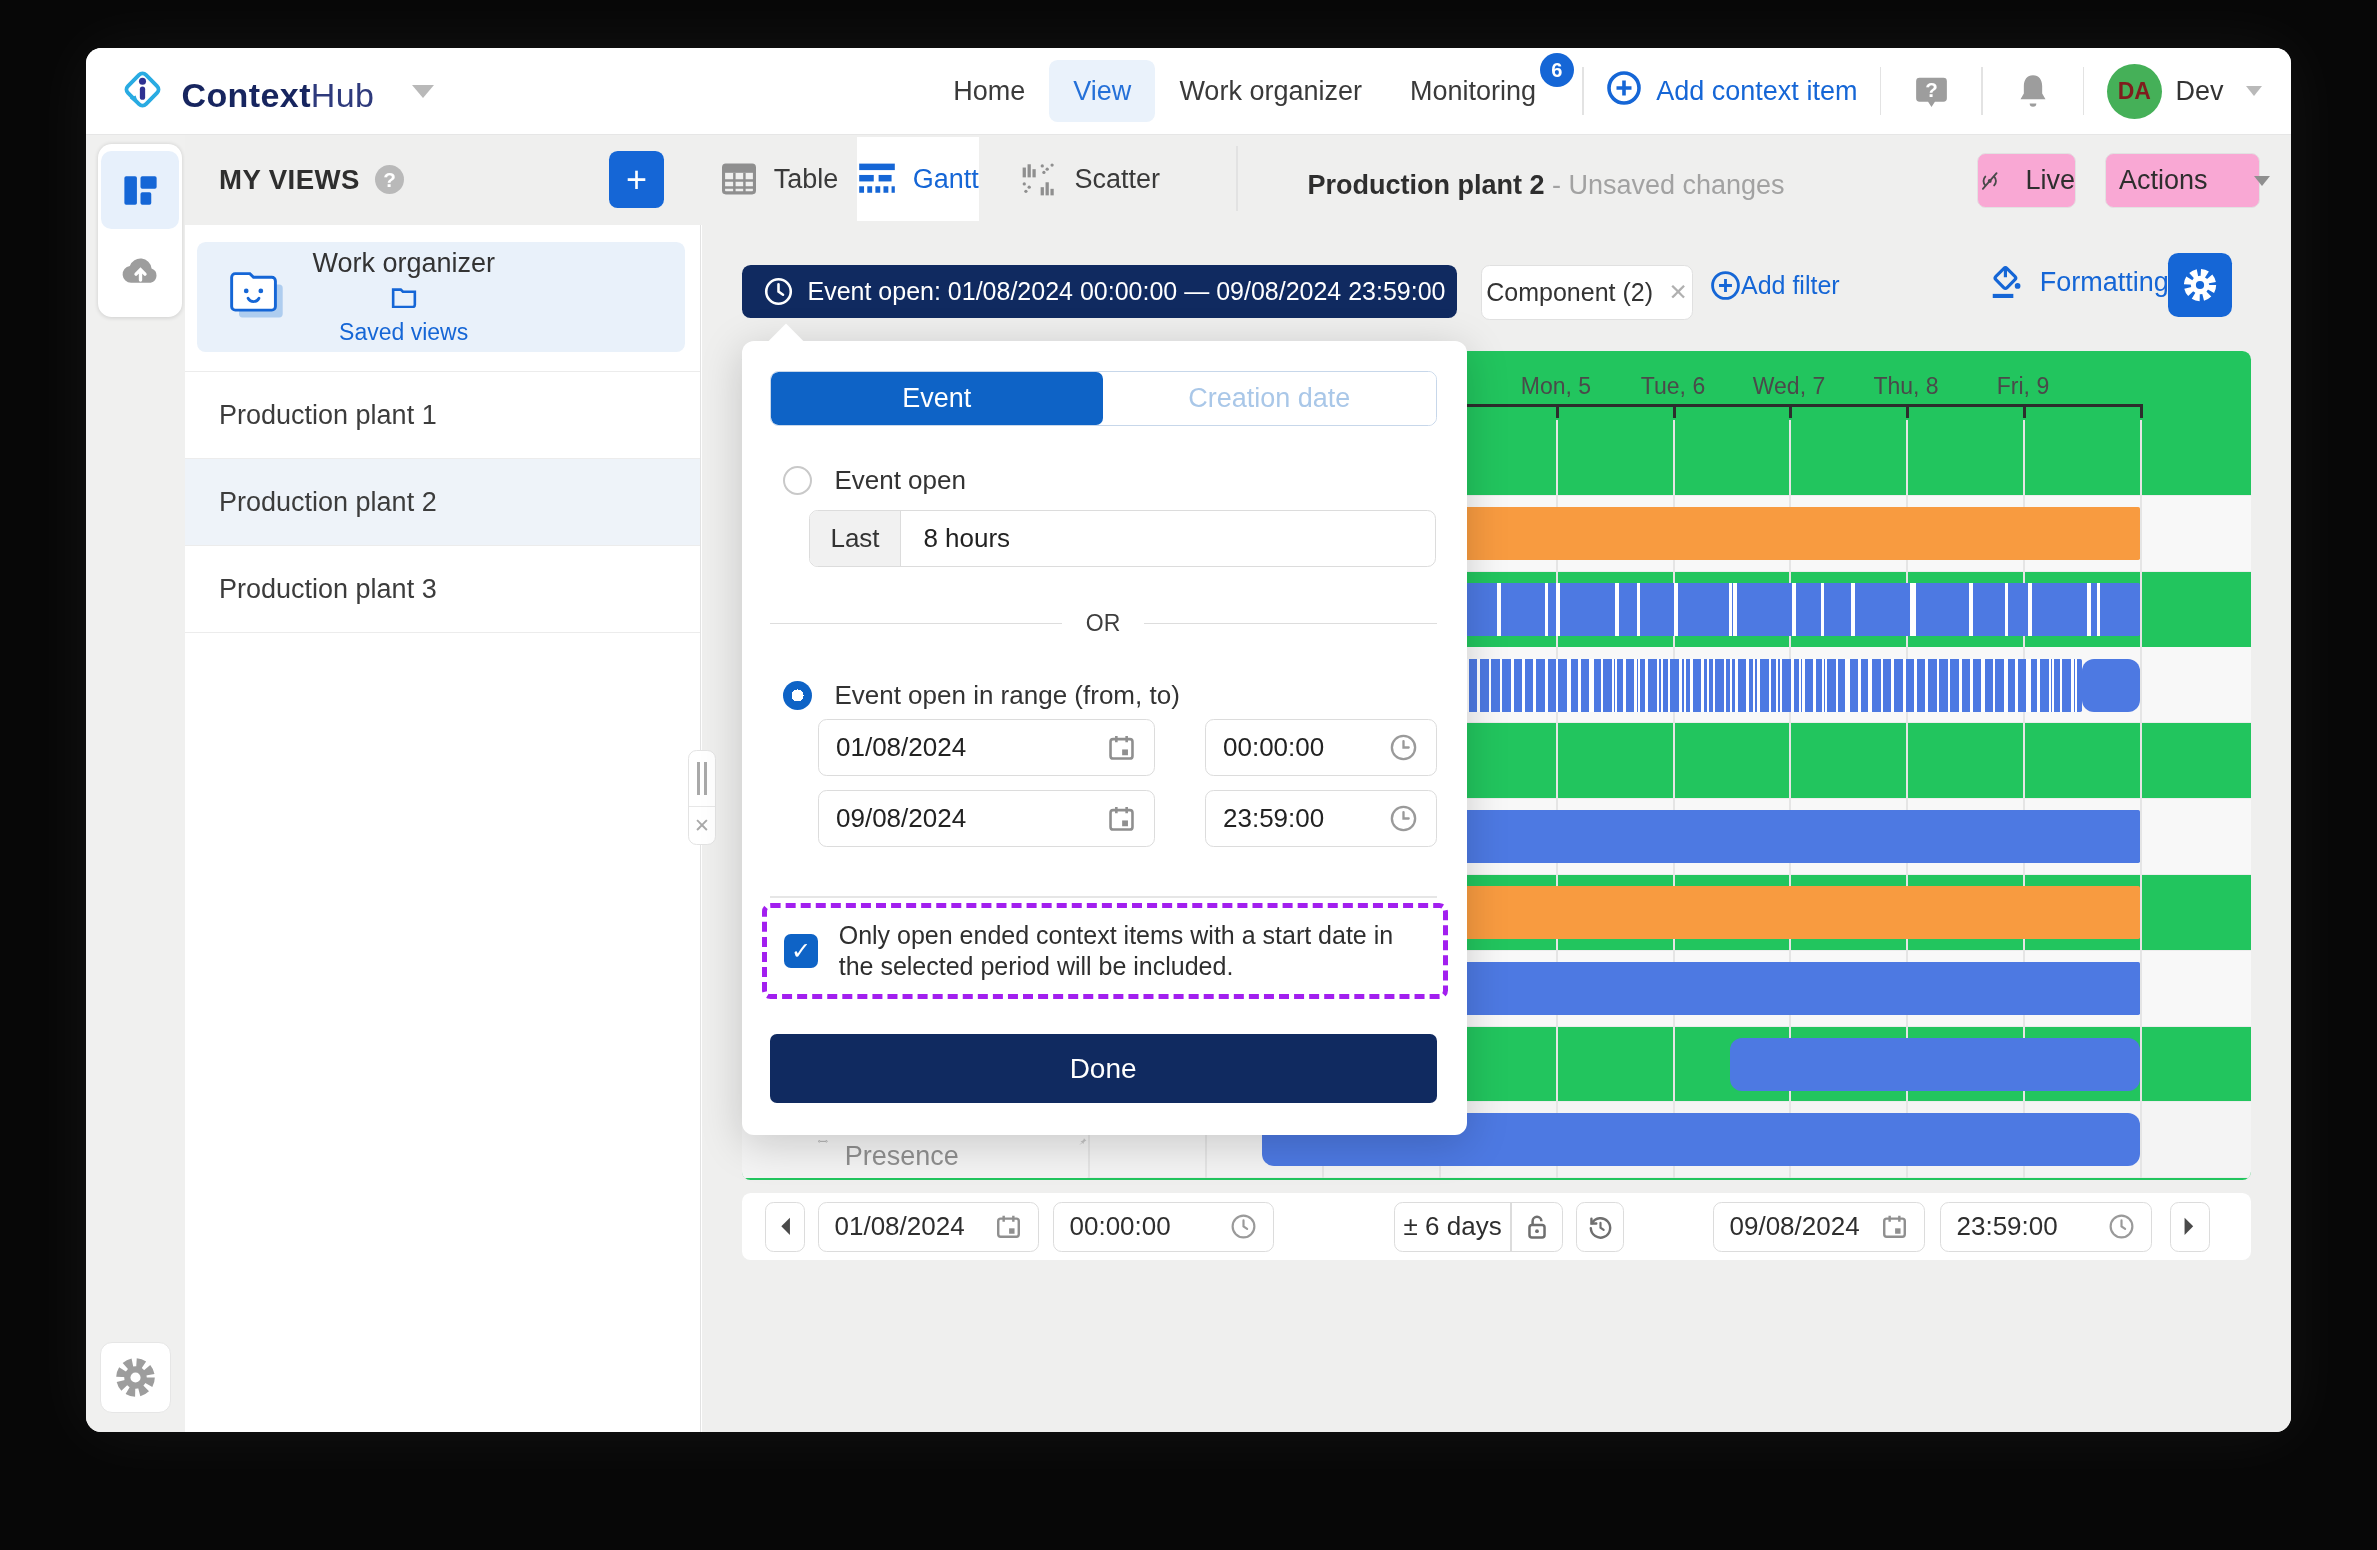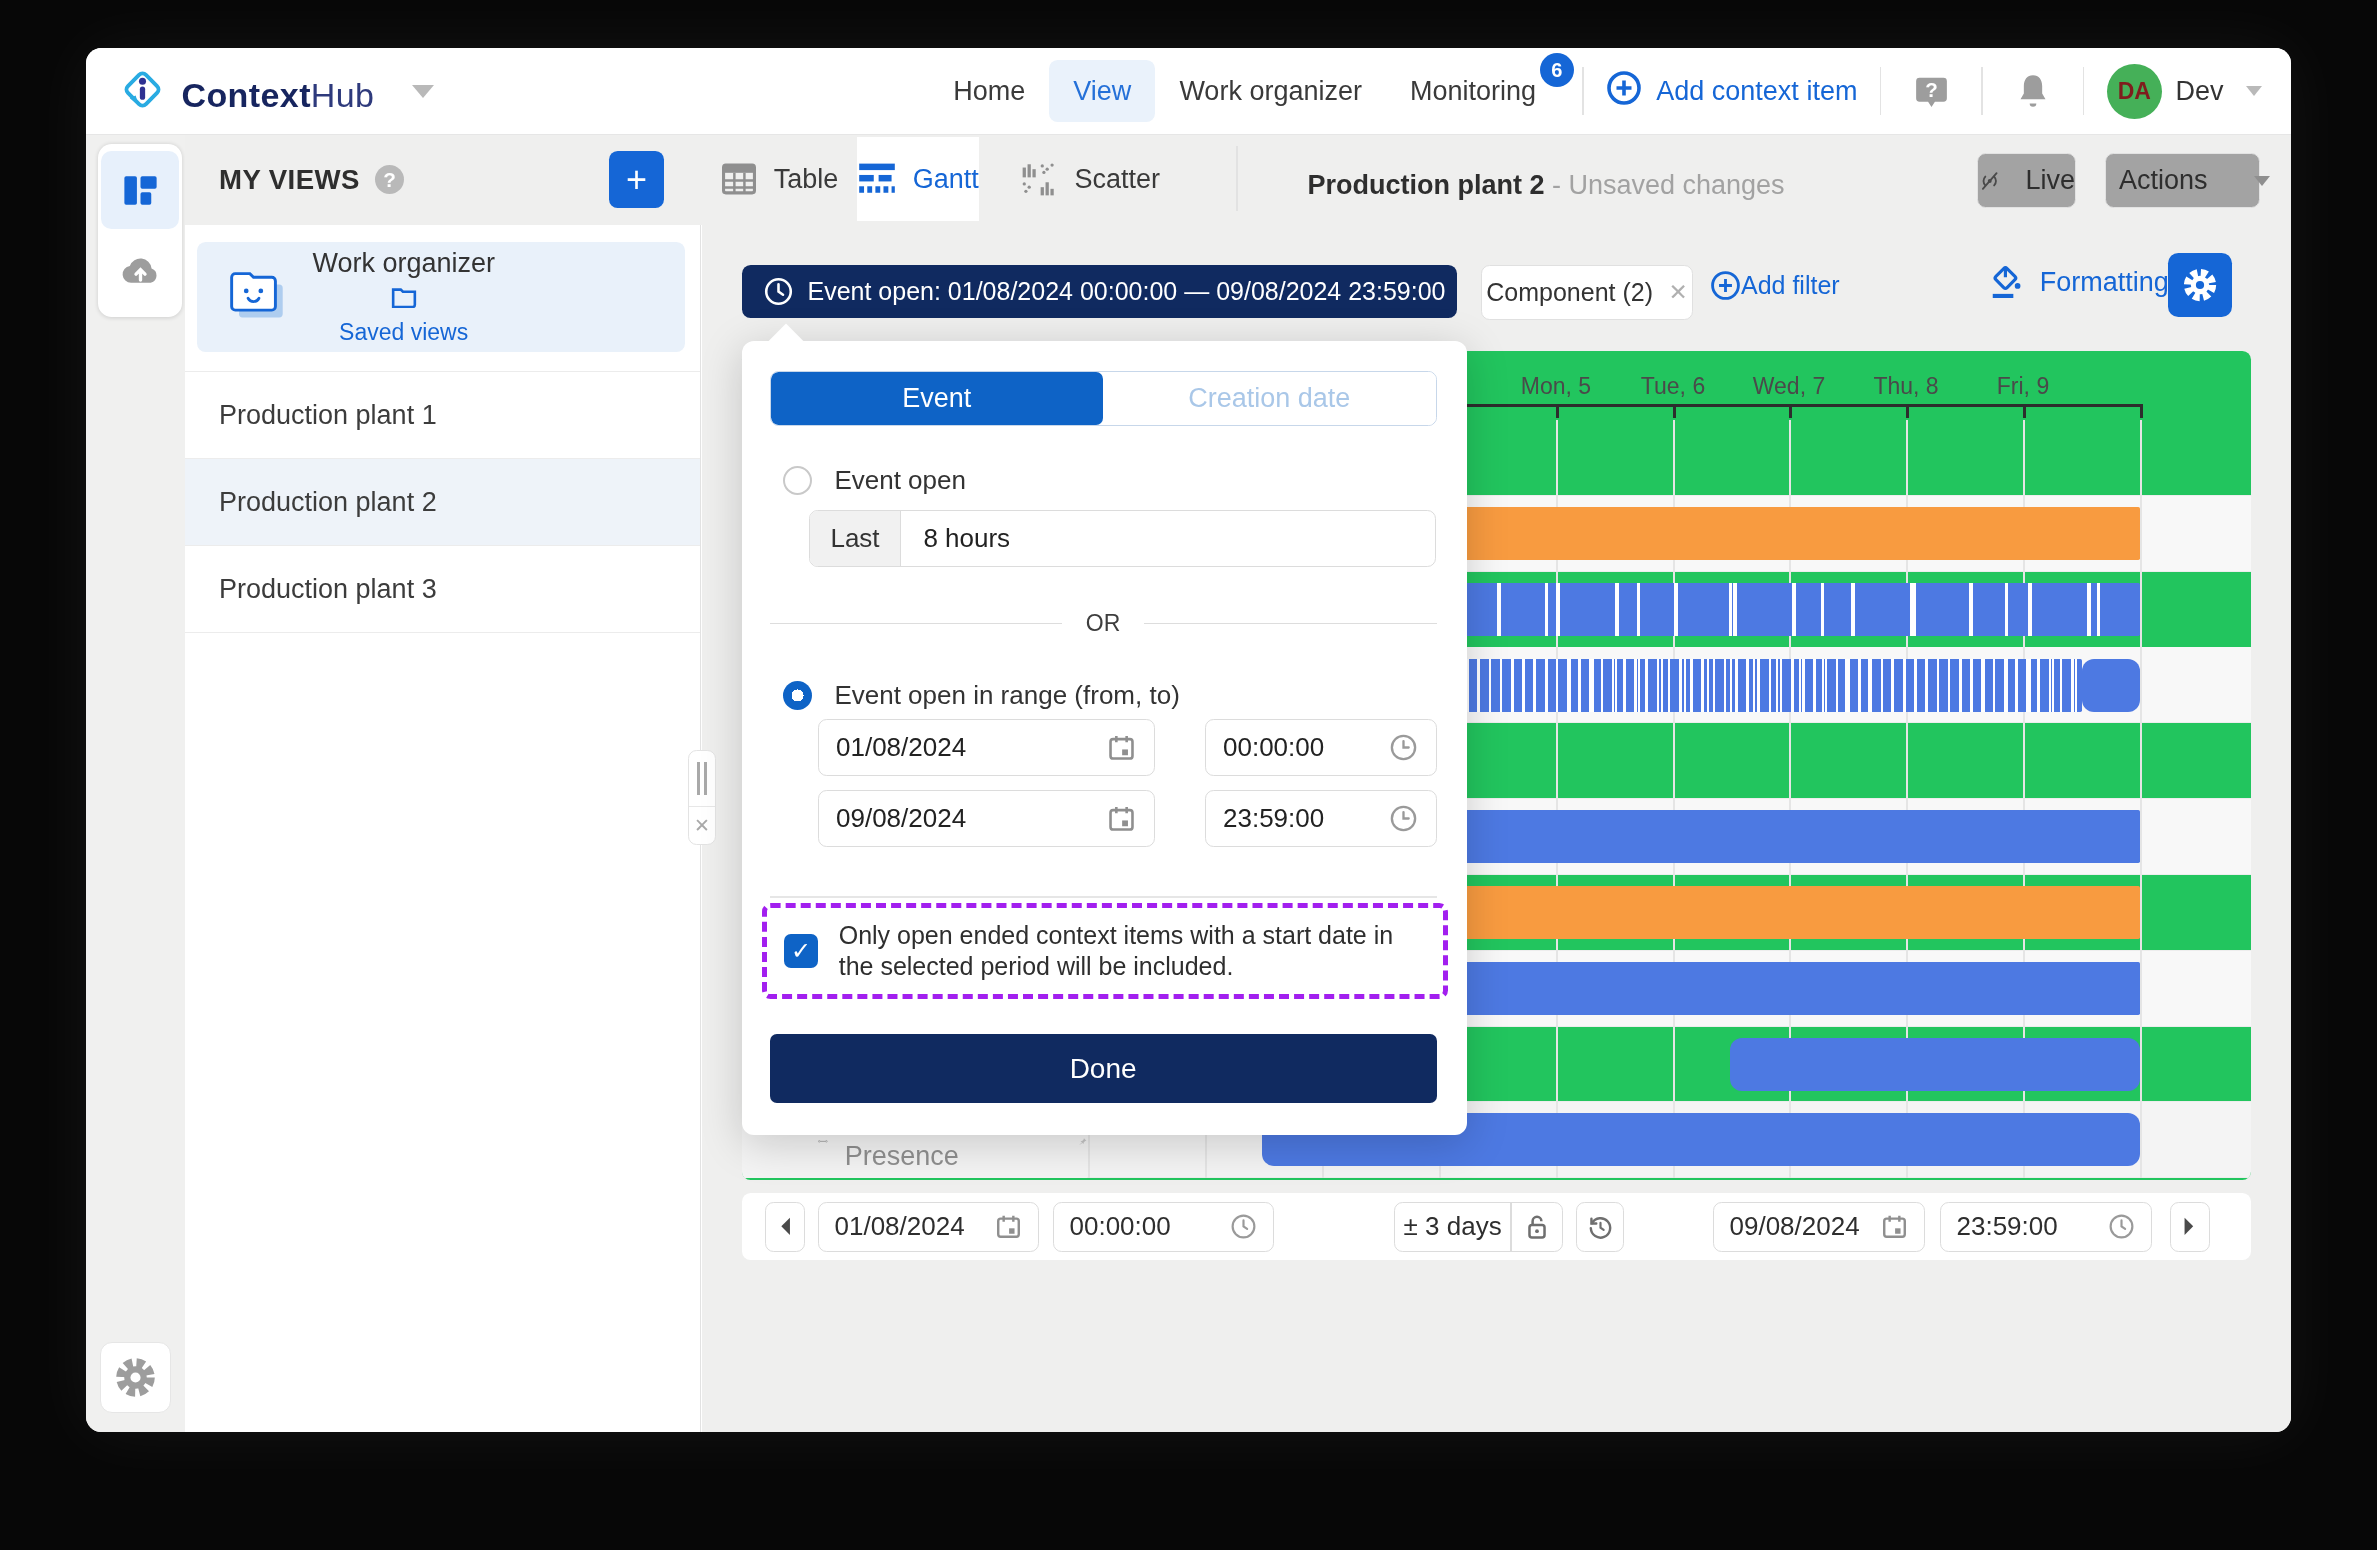--- a/index.html
+++ b/index.html
@@ -56,21 +56,21 @@
   .main{position:absolute;left:616px;top:86px;right:0;bottom:0;background:#efefee;}
   .tab{position:absolute;top:3.4px;height:84px;display:flex;align-items:center;justify-content:center;gap:15.5px;font-size:27px;color:#3a3a3a;cursor:pointer;}
   .tab.active{background:#fff;color:var(--accent,#1566d6);}
   .tab-table{left:13.8px;width:127px;}
   .tab-gantt{left:155px;width:122px;}
   .tab-scatter{left:311px;width:153px;}
   .tab-sep{position:absolute;top:12px;left:534px;width:1.7px;height:65px;background:#e2e2e2;}
   .view-title{position:absolute;top:36px;left:603px;width:482px;text-align:center;font-size:27px;white-space:nowrap;}
   .view-title b{color:#2e2e2e;}
   .view-title span{color:#a2a2a2;}
-  .btn{background:#a3a3a3;border:1.7px solid #e2e2e2;border-radius:8.6px;display:flex;align-items:center;justify-content:center;gap:24px;font-size:27px;color:#2e2e2e;cursor:pointer;}
+  .btn{background:#f9a8d4;border:1.7px solid #e2e2e2;border-radius:8.6px;display:flex;align-items:center;justify-content:center;gap:24px;font-size:27px;color:#2e2e2e;cursor:pointer;}
   .btn-live{position:absolute;top:19px;left:1275px;width:97px;height:53px;}
   .btn-actions{position:absolute;top:19px;left:1403px;width:153px;height:53px;}
 
   
   .pill-event{position:absolute;left:40px;top:131px;width:715px;height:53px;background:var(--navy,#102a60);border-radius:8.6px;color:#fff;font-size:25px;display:flex;align-items:center;gap:13.8px;padding-left:20.7px;box-sizing:border-box;cursor:pointer;}
   .pill-component{position:absolute;left:779px;top:131px;width:210px;height:53px;background:#fff;border:1.7px solid #e0e0e0;border-radius:8.6px;font-size:25px;color:#333;display:flex;align-items:center;justify-content:center;gap:15.5px;cursor:pointer;}
   .pill-x{color:#b0b0b0;font-size:23px;}
   .add-filter{position:absolute;left:1008px;top:136px;display:flex;align-items:center;color:var(--accent,#1566d6);font-size:25px;cursor:pointer;}
   .formatting{position:absolute;left:1286px;top:129px;display:flex;align-items:center;gap:13.8px;color:var(--accent,#1566d6);font-size:27px;cursor:pointer;}
   .gear-btn{position:absolute;left:1466px;top:119px;width:64px;height:64px;background:var(--accent,#1566d6);border-radius:10.3px;display:flex;align-items:center;justify-content:center;cursor:pointer;}
@@ -420,21 +420,21 @@
           </svg>
       </div>
       <div class="bb bb-field" style="left:311px;width:221px;">
         <span>00:00:00</span>
         <svg width="29" height="29" viewBox="0 0 24 24">
             <circle cx="12" cy="12" r="9" fill="none" stroke="#9a9a9a" stroke-width="1.8"></circle>
             <path d="M12 7v5l3 2" fill="none" stroke="#9a9a9a" stroke-width="1.8" stroke-linecap="round"></path>
           </svg>
       </div>
       <div class="bb" style="left:652px;width:169px;">
-        <div style="flex:1;text-align:center;">± 3 days</div>
+        <div style="flex:1;text-align:center;">± 6 days</div>
         <div style="width:1.7px;height:100%;background:#dcdcdc;"></div>
         <div style="width:50px;display:flex;align-items:center;justify-content:center;">
           <svg width="26" height="27.6" viewBox="0 0 20 22">
               <rect x="4" y="9.5" width="12" height="10" rx="2" fill="none" stroke="#6f6f6f" stroke-width="2"></rect>
               <path d="M6.5 9.5V6.5a3.5 3.5 0 0 1 7 0" fill="none" stroke="#6f6f6f" stroke-width="2"></path>
               <circle cx="10" cy="14.5" r="1.5" fill="#6f6f6f"></circle>
             </svg>
         </div>
       </div>
       <div class="bb bb-sq" style="left:834px;width:48px;">

